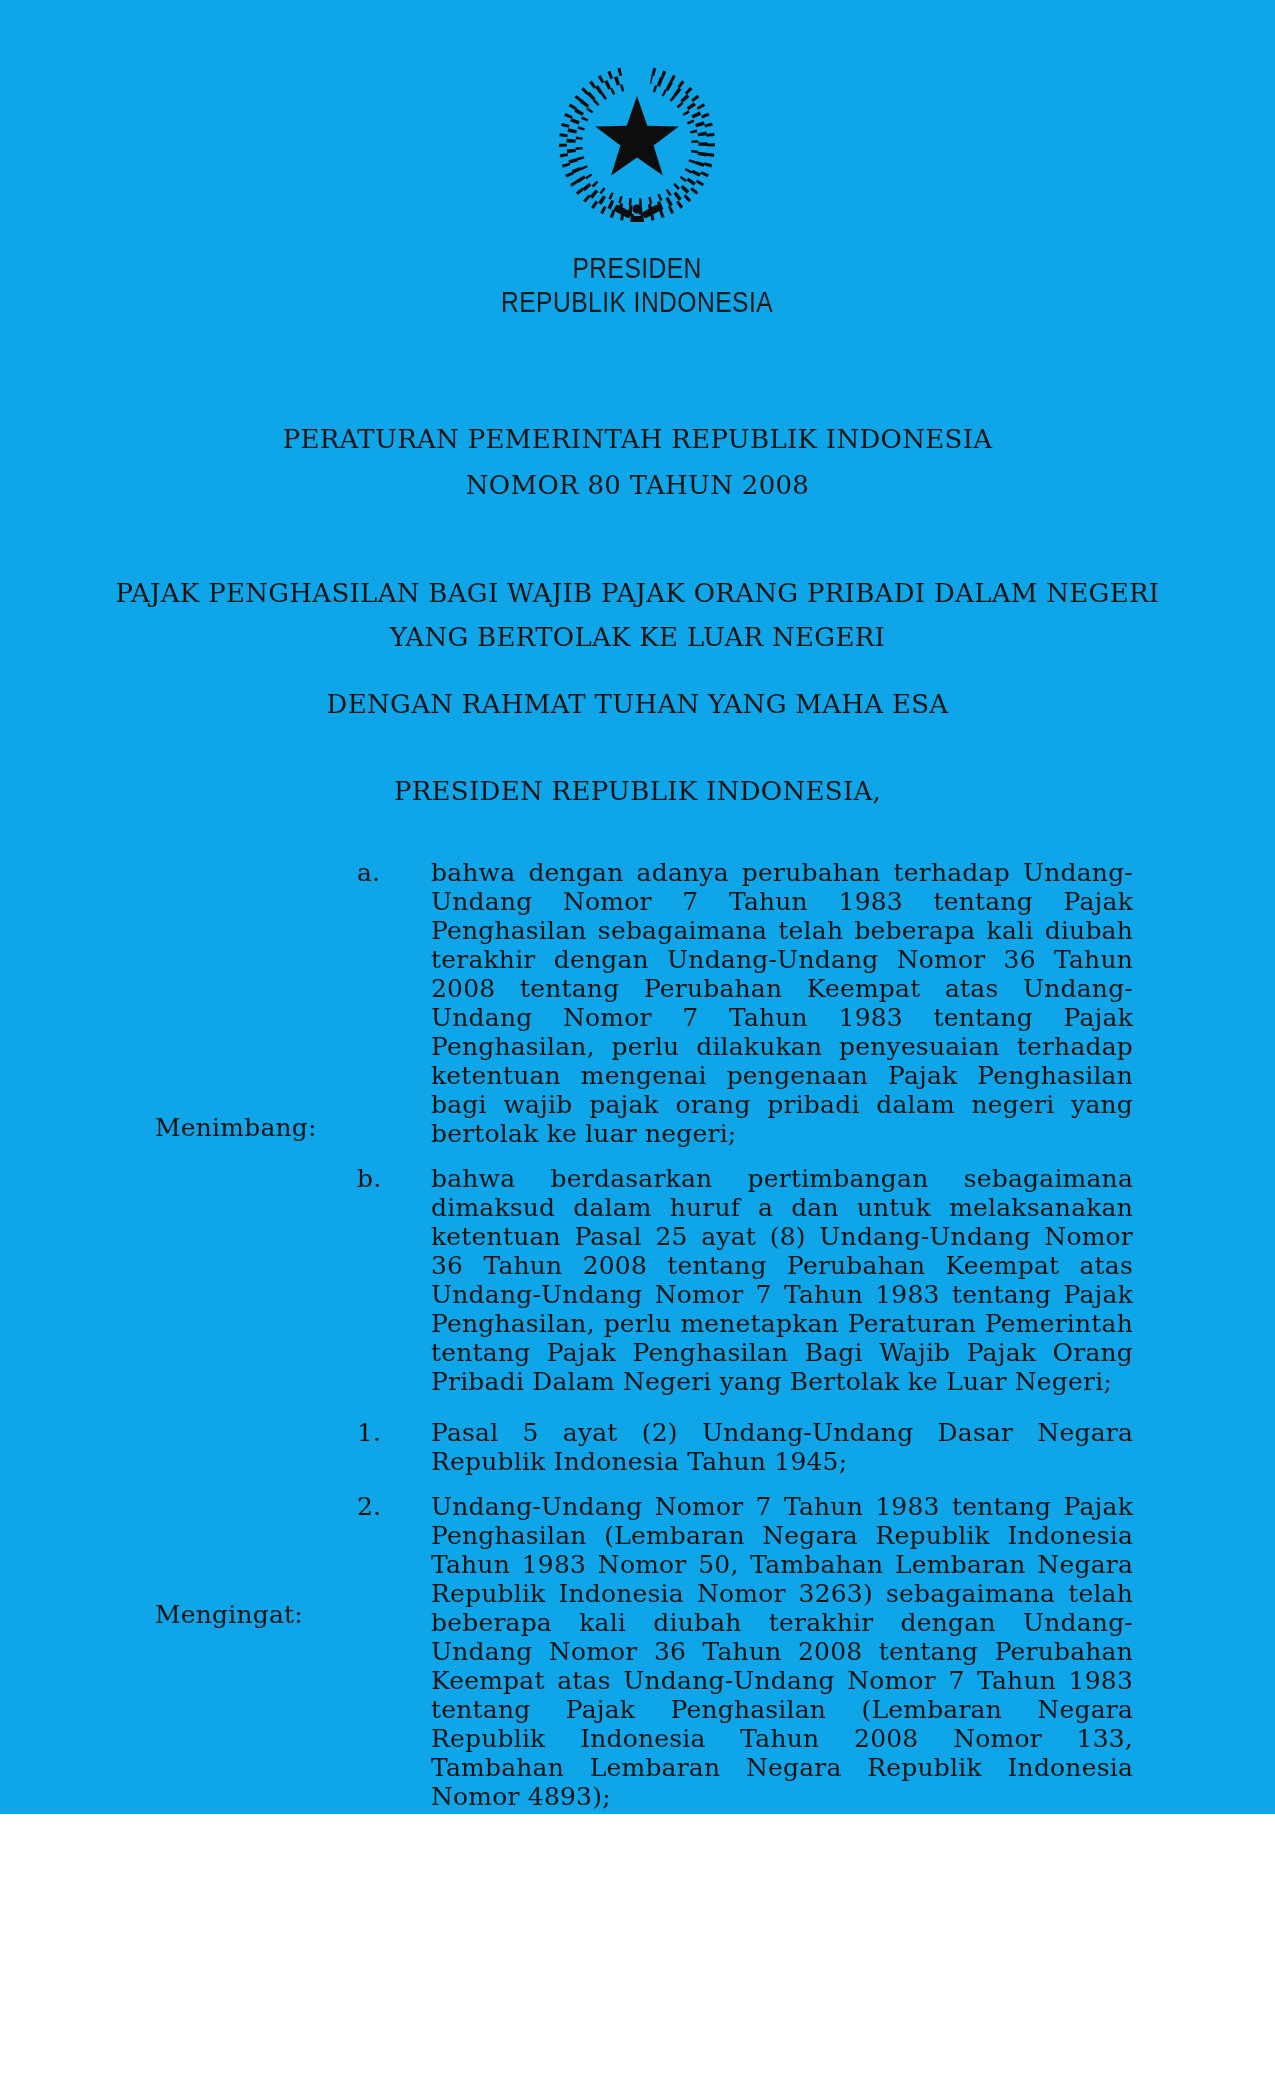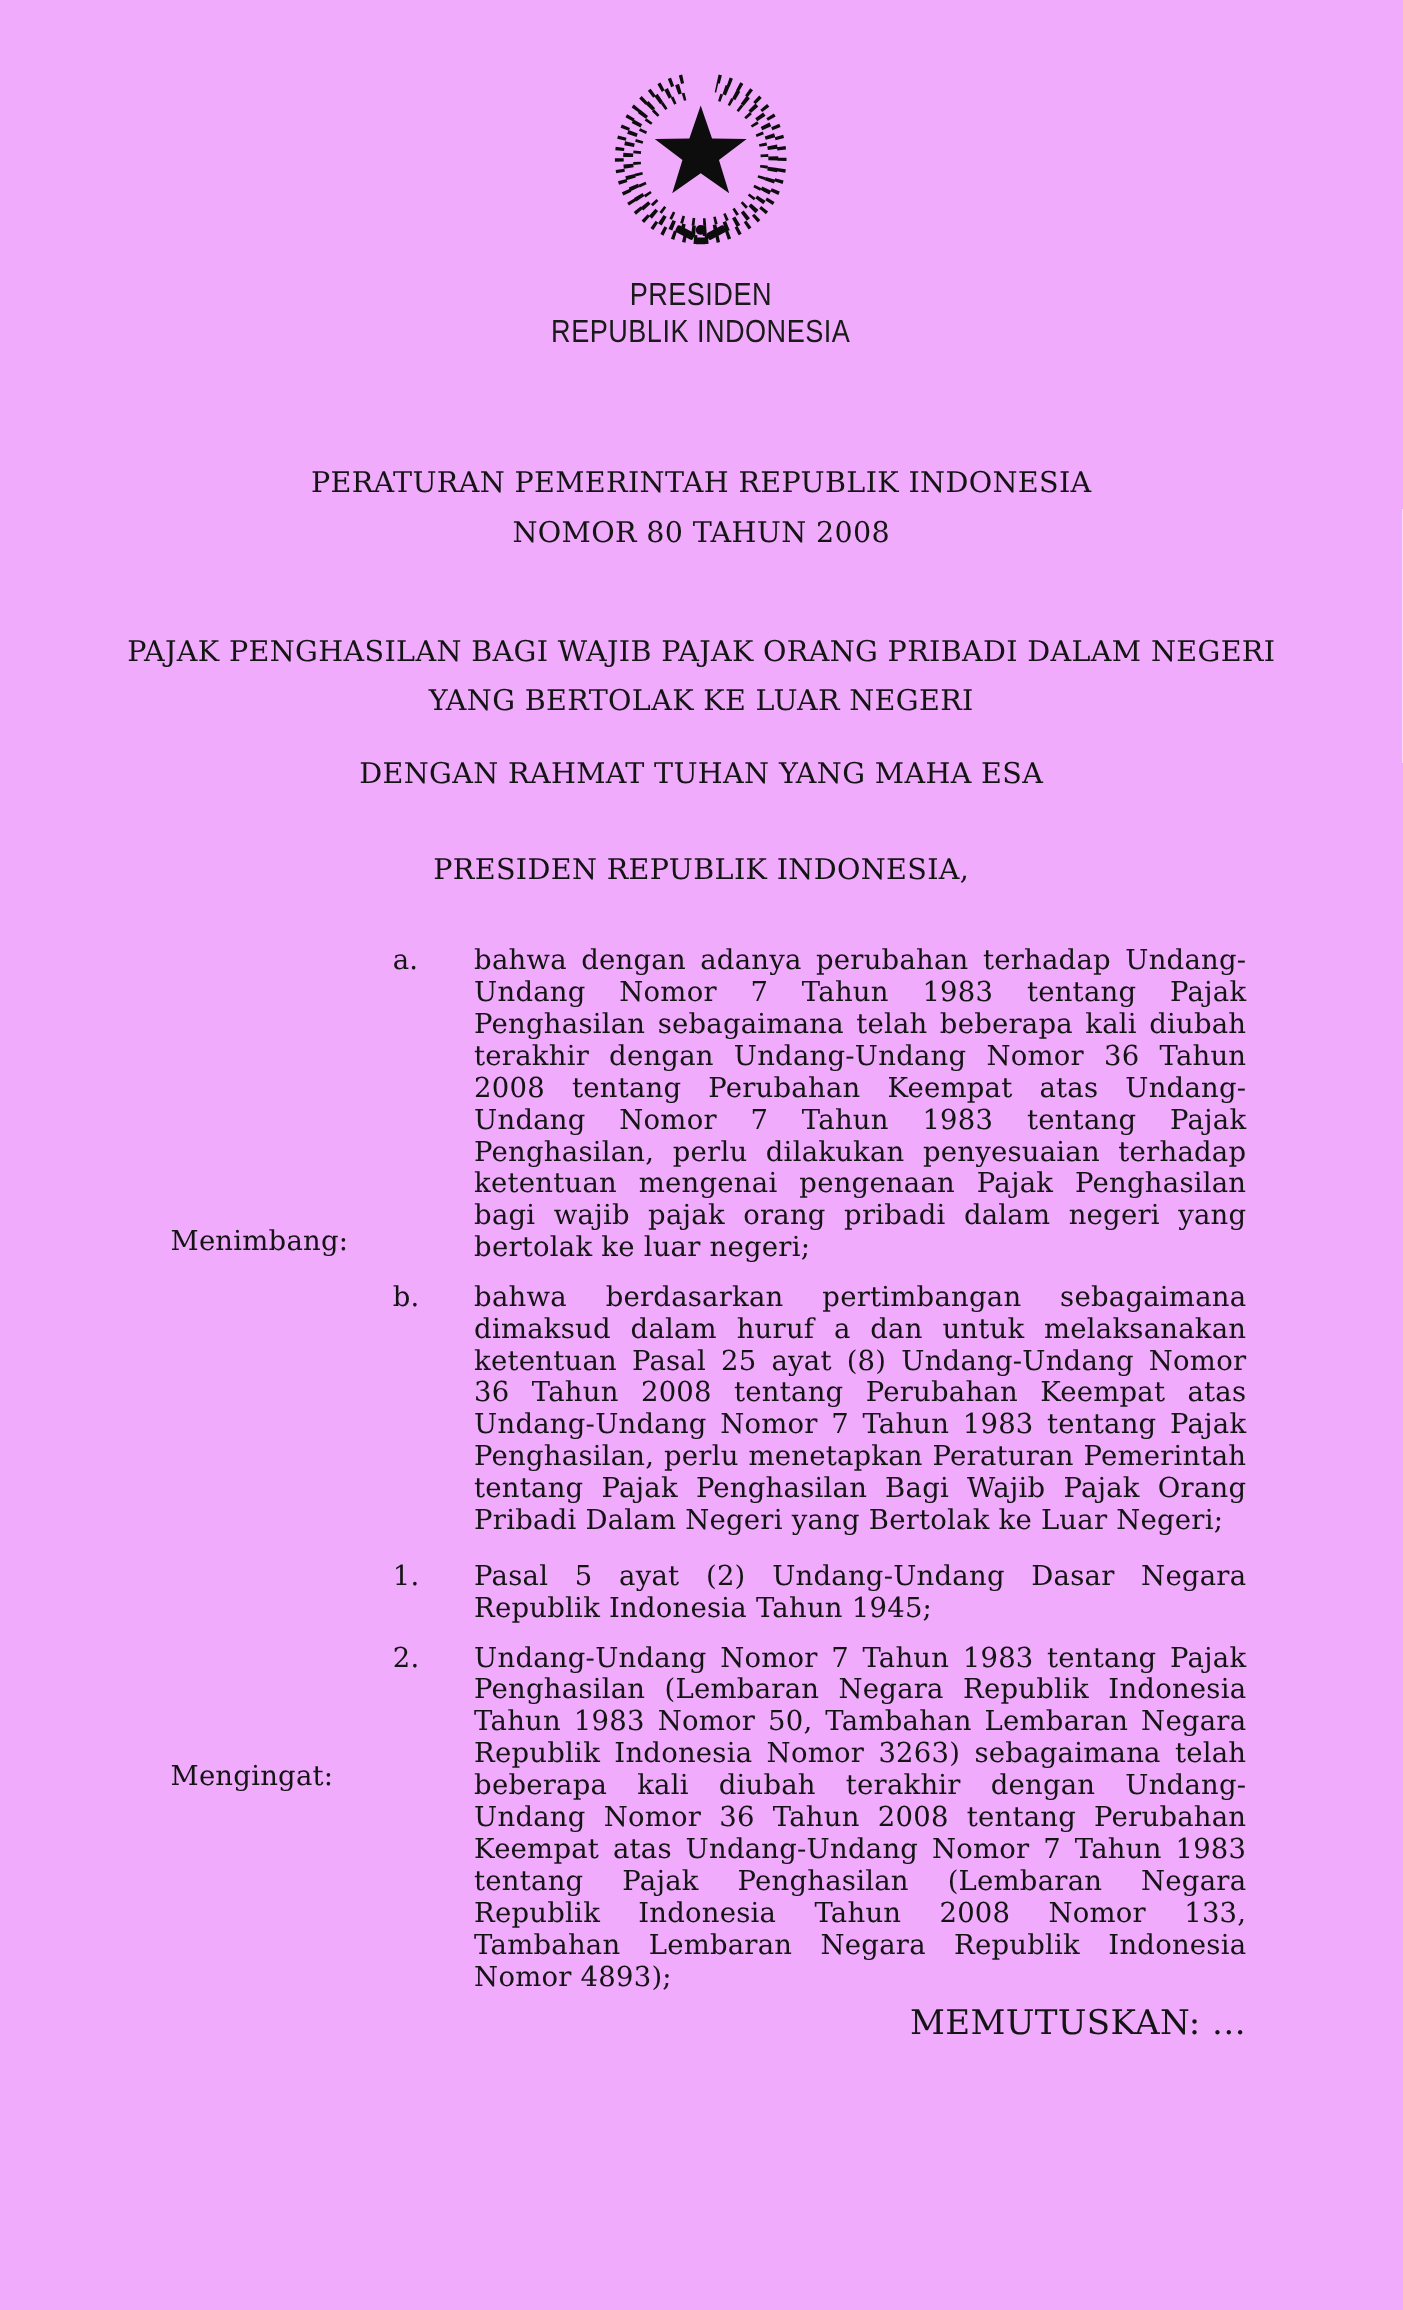--- a/index.html
+++ b/index.html
@@ -2,22 +2,22 @@
 <html><head>
 <meta charset="utf-8">
 <style>
   * { margin: 0; padding: 0; box-sizing: border-box; }
   html, body { background: #ffffff; }
   body { font-family: "DejaVu Serif", serif; }
 
   .page {
     position: relative;
     width: 1275px;
-    height: 2100px;
-    background: #f0abfc;
+    height: 1814px;
+    background: #0ea5e9;
     color: #141414;
     overflow: hidden;
     margin: 0 auto;
   }
 
   
   .center-line {
     position: absolute;
     left: 0;
     width: 100%;

